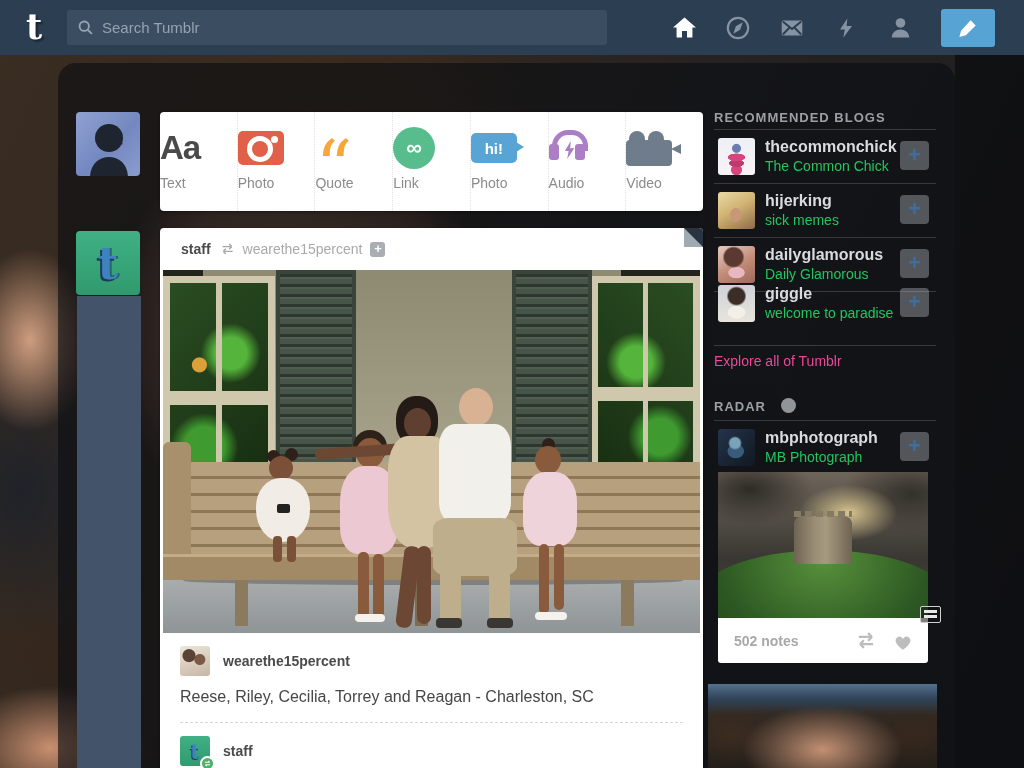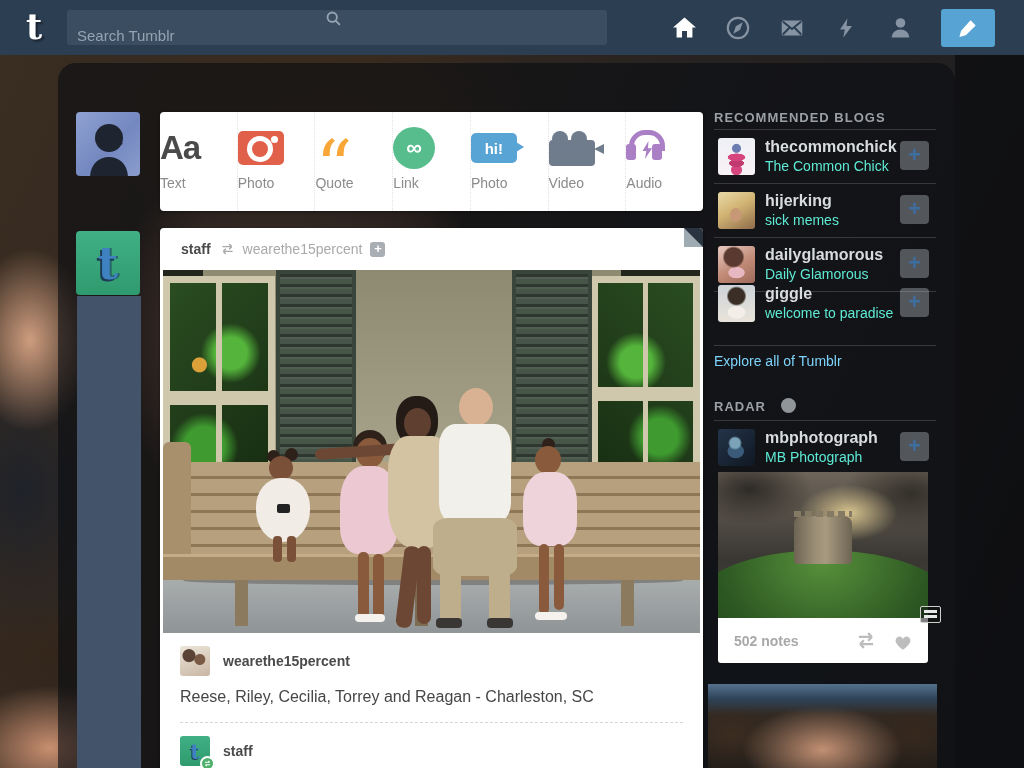--- a/index.html
+++ b/index.html
@@ -23,21 +23,21 @@
     background:rgba(4,6,9,.55); z-index:2; }
   .avatar-col { position:absolute; left:77px; top:296px; width:64px; height:472px;
     background:#43536a; z-index:3; }
 
   
   .nav { position:absolute; left:0; top:0; width:1024px; height:55px; background:#2c3e52;
     z-index:10; display:flex; align-items:center; }
   .logo-t { position:absolute; left:26px; top:6px; width:34px; font-family:"DejaVu Serif", serif;
     font-weight:bold; font-size:35px; color:#fff; text-shadow:2px 2px 2px rgba(0,0,0,.45); }
   .searchbox { position:absolute; left:67px; top:10px; width:540px; height:35px;
-    background:#3b4d60; border-radius:3px; display:flex; align-items:center; padding:0 10px;flex-direction:column; }
+    background:#3b4d60; border-radius:3px; display:flex; align-items:center; padding:0 10px; }
   .searchbox svg { flex:none; margin-right:8px; }
   .searchbox input { background:transparent; border:none; outline:none; width:100%;
     font-size:15px; color:#dfe7ee; font-family:"Liberation Sans", sans-serif; }
   .searchbox input::placeholder { color:#93a5b3; opacity:1; }
   .nav-icons { position:absolute; right:29px; top:0; height:55px; display:flex; align-items:center; gap:28px; }
   .nav-icon { width:26px; height:26px; display:flex; align-items:center; justify-content:center; cursor:pointer; }
   .compose-btn { width:54px; height:38px; background:#57a3d4; border-radius:3px;
     display:flex; align-items:center; justify-content:center; cursor:pointer; }
 
   
@@ -186,21 +186,21 @@
   .staff-badge { position:absolute; right:-5px; bottom:-5px; width:15px; height:15px; border-radius:50%;
     background:#4db06b; border:2px solid #fff; display:flex; align-items:center; justify-content:center; }
 
   
   .side-title { position:absolute; left:714px; font-size:13px; font-weight:bold; letter-spacing:1px;
     color:#9aa0a5; z-index:5; }
   .side-line { position:absolute; left:714px; width:222px; height:0; border-top:1px solid rgba(255,255,255,.16); z-index:5; }
   .blog-row { position:absolute; left:714px; width:222px; height:48px; z-index:5; }
   .blog-ava { position:absolute; left:4px; top:0; width:37px; height:37px; border-radius:3px; }
   .blog-name { position:absolute; left:51px; top:0; font-size:16px; font-weight:bold; color:#d9dcdf; cursor:pointer; }
-  .blog-desc { position:absolute; left:51px; top:20px; font-size:14px; color:#5eead4; }
+  .blog-desc { position:absolute; left:51px; top:20px; font-size:14px; color:#22c55e; }
   .follow-btn { position:absolute; left:186px; top:3px; width:29px; height:29px; border-radius:4px;
     background:rgba(222,230,236,.32); color:#3e6d9e; font-size:22px; font-weight:bold; text-align:center;
     line-height:27px; cursor:pointer; }
   .ava-commonchick { background:
     radial-gradient(circle at 50% 28%, #6b7cb0 0 4px, rgba(107,124,176,0) 5px),
     radial-gradient(ellipse 14px 6px at 50% 52%, #d6457e 0 60%, rgba(214,69,126,0) 65%),
     radial-gradient(ellipse 12px 6px at 50% 68%, #c03a70 0 60%, rgba(192,58,112,0) 65%),
     radial-gradient(circle at 50% 86%, #d6457e 0 5px, rgba(214,69,126,0) 6px),
     linear-gradient(180deg,#eef0f6,#f8f2f5); }
   .ava-hijerking { background:
@@ -211,21 +211,21 @@
     radial-gradient(ellipse 13px 9px at 50% 72%, #e8b8c2 0 60%, rgba(232,184,194,0) 66%),
     linear-gradient(150deg,#e8c9c2 0%, #c08a76 55%, #a06a5c 100%); }
   .ava-giggle { background:
     radial-gradient(circle at 50% 30%, #3a2e26 0 8px, rgba(58,46,38,0) 10px),
     radial-gradient(ellipse 14px 10px at 50% 74%, #f3efe8 0 60%, rgba(243,239,232,0) 66%),
     linear-gradient(180deg,#cdd3d8 0%, #e9e4db 100%); }
   .ava-mbphoto { background:
     radial-gradient(circle at 46% 38%, #7ba3b8 0 5px, rgba(123,163,184,0) 7px),
     radial-gradient(ellipse 14px 12px at 48% 60%, #3a5a7a 0 55%, rgba(58,90,122,0) 62%),
     linear-gradient(135deg,#24344a 0%, #101822 100%); }
-  .explore-link { position:absolute; left:714px; top:353px; font-size:14px; color:#7dd3fc; z-index:5; cursor:pointer; }
+  .explore-link { position:absolute; left:714px; top:353px; font-size:14px; color:#ec4899; z-index:5; cursor:pointer; }
   .radar-dot { position:absolute; left:781px; top:398px; width:15px; height:15px; border-radius:50%;
     background:#90959a; z-index:5; }
   .radar-photo { position:absolute; left:718px; top:472px; width:210px; height:146px; z-index:5;
     overflow:hidden; background:
     radial-gradient(ellipse 70px 40px at 62% 28%, #d8c48e 0%, rgba(216,196,142,0) 70%),
     radial-gradient(ellipse 90px 50px at 15% 12%, #2e2b26 0%, rgba(46,43,38,0) 70%),
     radial-gradient(ellipse 100px 55px at 92% 15%, #33302a 0%, rgba(51,48,42,0) 70%),
     linear-gradient(180deg,#6e655a 0%, #55504697 60%, #484138 100%); }
   .hill { position:absolute; left:-30px; right:-30px; bottom:-52px; height:120px;
     border-radius:50% 50% 0 0; background:radial-gradient(ellipse at 50% 10%, #57903b 0%, #2c5722 55%, #1d3a16 100%); }
@@ -347,31 +347,31 @@
     <div class="cell">
       <div class="ic">
           <div class="ic-chat">
             <span>hi!</span>
           </div>
         </div>
       <span class="lbl">Photo</span>
     </div>
     <div class="cell">
       <div class="ic">
-          <div class="ic-video"></div>
-        </div>
-      <span class="lbl">Video</span>
-    </div>
-    <div class="cell">
-      <div class="ic">
           <div class="ic-audio">
             <span class="bolt"></span>
           </div>
         </div>
       <span class="lbl">Audio</span>
+    </div>
+    <div class="cell">
+      <div class="ic">
+          <div class="ic-video"></div>
+        </div>
+      <span class="lbl">Video</span>
     </div>
   </div>
 
   <div class="post-card">
     <div class="fold"></div>
     <div class="post-head">
       <span class="reblogger">staff</span>
       <span class="reblog-ic">
         <svg width="17" height="14" viewBox="0 0 20 16">
           <path d="M4 5.2 h11 M15 5.2 l-3-3 M15 5.2 l-3 3 M16 10.8 H5 M5 10.8 l3-3 M5 10.8 l3 3" stroke="#a9a9a9" stroke-width="1.7" fill="none"></path>

